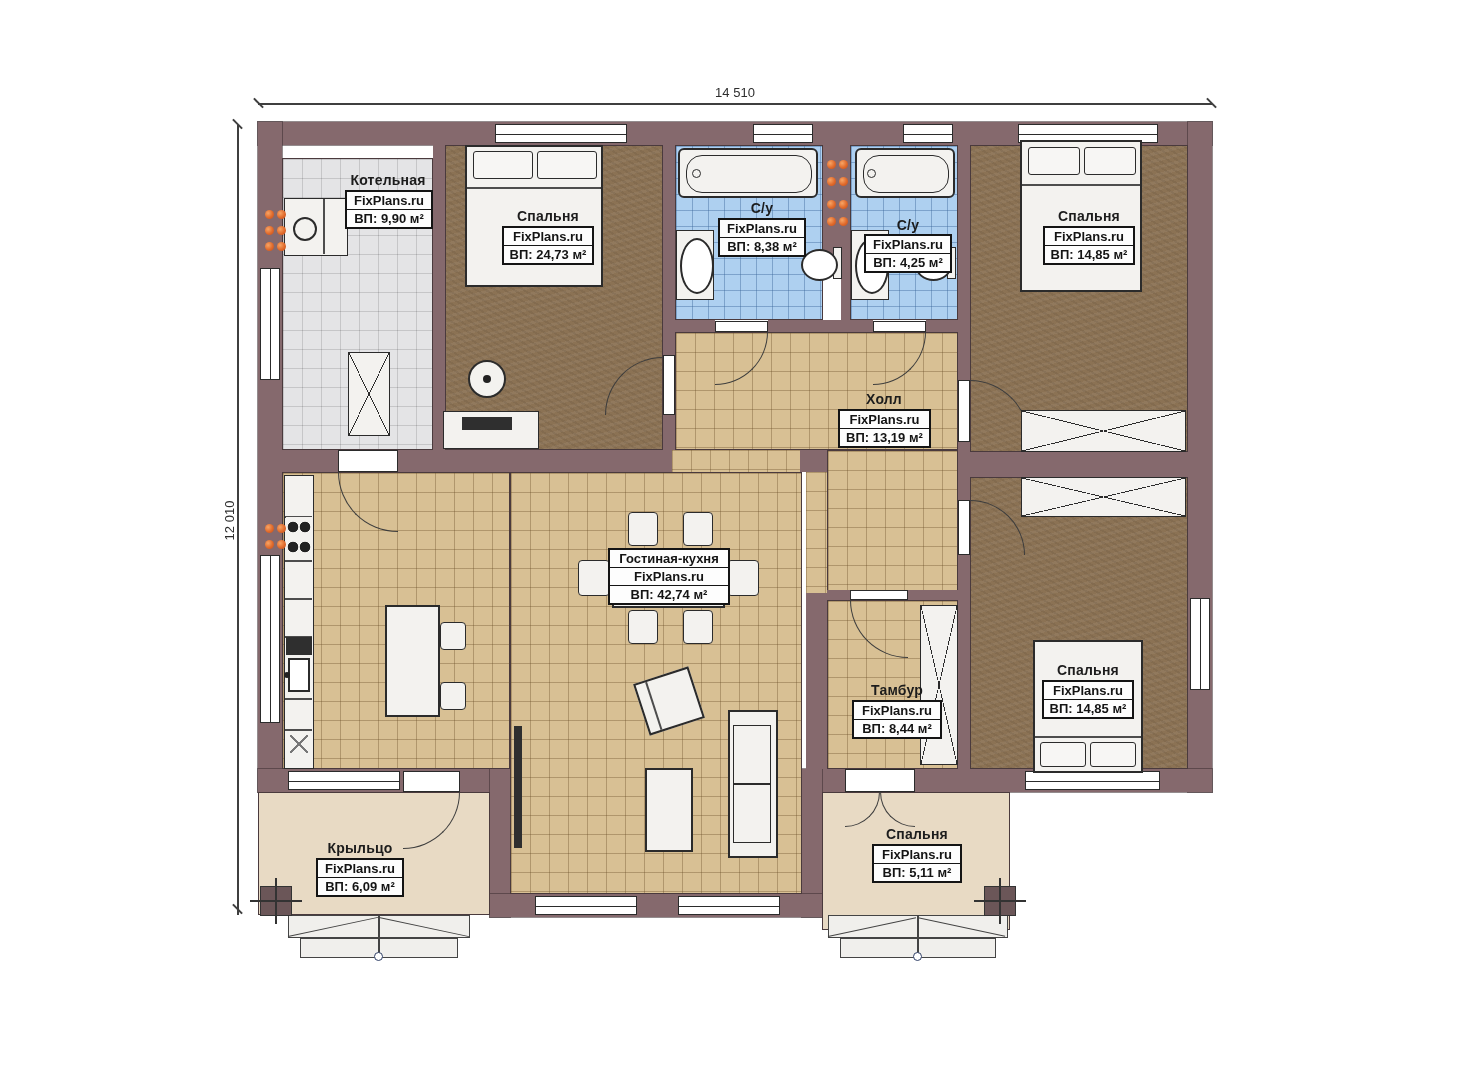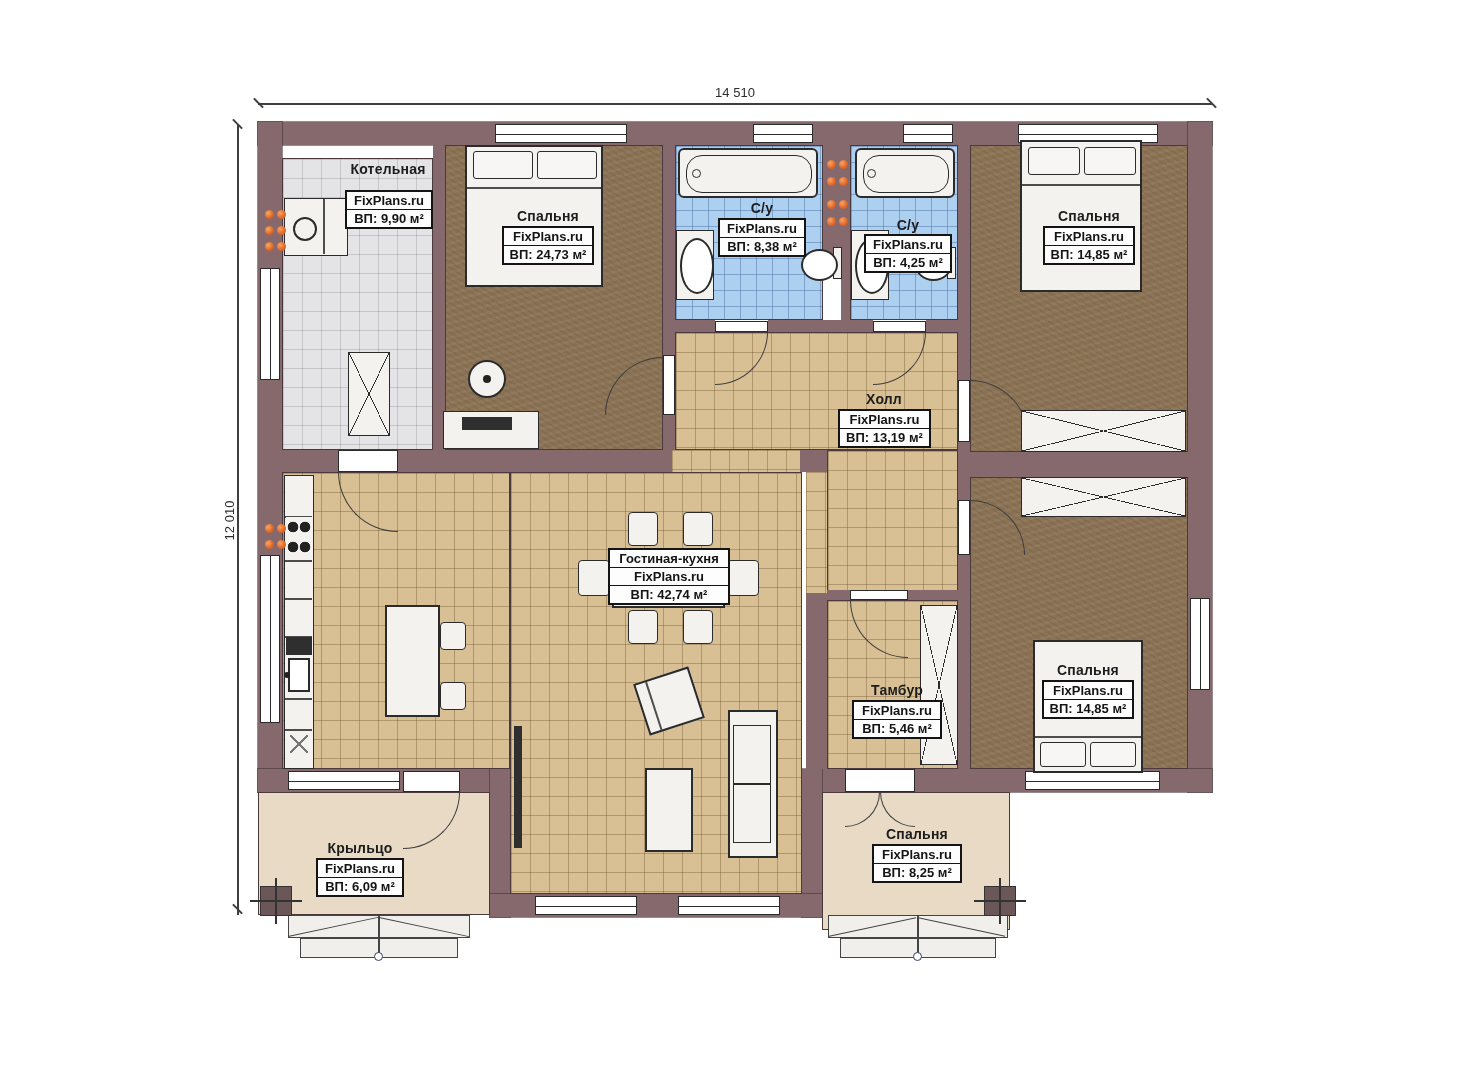--- a/index.html
+++ b/index.html
@@ -282,21 +282,21 @@
   <div class="vline" style="left:917px;top:915px;height:43px;background:#444"></div>
   <div class="mcirc" style="left:913px;top:952px"></div>
 
   <div class="abs" style="left:260px;top:886px;width:32px;height:30px;background:#6b5658;border:1px solid #333;box-sizing:border-box"></div>
   <div class="hline" style="left:250px;top:900px;width:52px;background:#333"></div>
   <div class="vline" style="left:275px;top:878px;height:46px;background:#333"></div>
   <div class="abs" style="left:984px;top:886px;width:32px;height:30px;background:#6b5658;border:1px solid #333;box-sizing:border-box"></div>
   <div class="hline" style="left:974px;top:900px;width:52px;background:#333"></div>
   <div class="vline" style="left:999px;top:878px;height:46px;background:#333"></div>
 
-  <div class="lbl" style="left:388px;top:161px">Котельная</div>
+  <div class="lbl" style="left:388px;top:172px">Котельная</div>
   <div class="lbl-box" style="left:345px;top:190px;width:88px">
     <div class="row">FixPlans.ru</div>
     <div class="row">ВП: 9,90 м²</div>
   </div>
 
   <div class="lbl" style="left:548px;top:208px">Спальня</div>
   <div class="lbl-box" style="left:502px;top:226px;width:92px">
     <div class="row">FixPlans.ru</div>
     <div class="row">ВП: 24,73 м²</div>
   </div>
@@ -327,34 +327,34 @@
 
   <div class="lbl-box" style="left:608px;top:548px;width:122px">
     <div class="row">Гостиная-кухня</div>
     <div class="row">FixPlans.ru</div>
     <div class="row">ВП: 42,74 м²</div>
   </div>
 
   <div class="lbl" style="left:897px;top:682px">Тамбур</div>
   <div class="lbl-box" style="left:852px;top:700px;width:90px">
     <div class="row">FixPlans.ru</div>
-    <div class="row">ВП: 5,46 м²</div>
+    <div class="row">ВП: 8,44 м²</div>
   </div>
 
   <div class="lbl" style="left:1088px;top:662px">Спальня</div>
   <div class="lbl-box" style="left:1042px;top:680px;width:92px">
     <div class="row">FixPlans.ru</div>
     <div class="row">ВП: 14,85 м²</div>
   </div>
 
   <div class="lbl" style="left:360px;top:840px">Крыльцо</div>
   <div class="lbl-box" style="left:316px;top:858px;width:88px">
     <div class="row">FixPlans.ru</div>
     <div class="row">ВП: 6,09 м²</div>
   </div>
 
   <div class="lbl" style="left:917px;top:826px">Спальня</div>
   <div class="lbl-box" style="left:872px;top:844px;width:90px">
     <div class="row">FixPlans.ru</div>
-    <div class="row">ВП: 8,25 м²</div>
+    <div class="row">ВП: 5,11 м²</div>
   </div>
 
 </div>
 
 </body></html>

